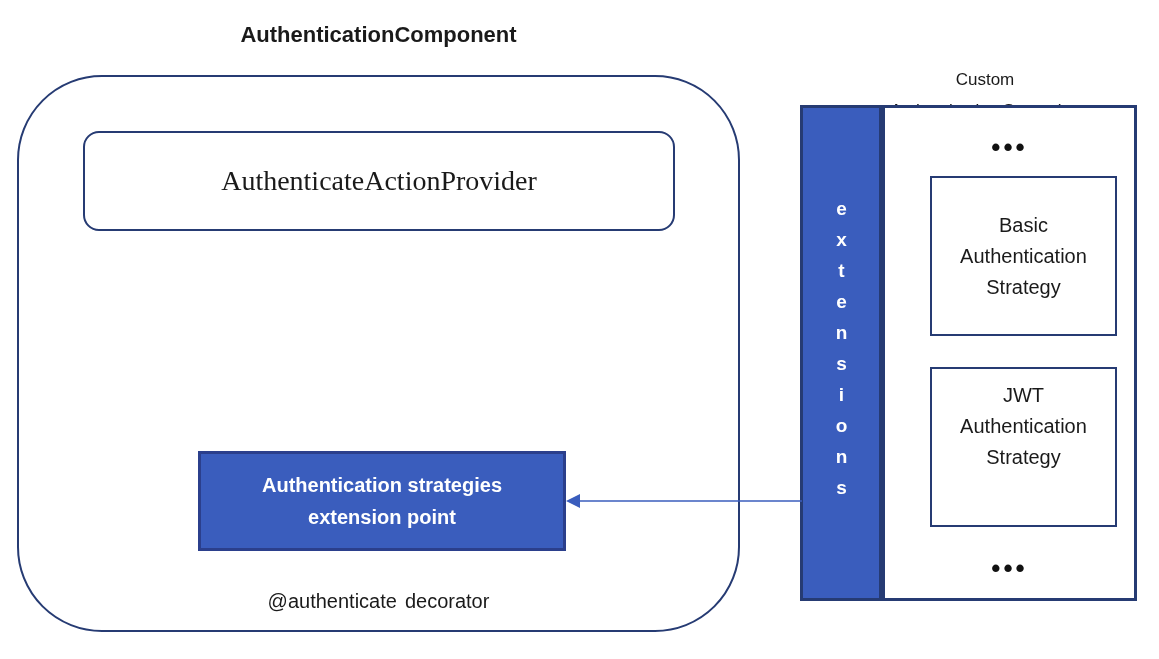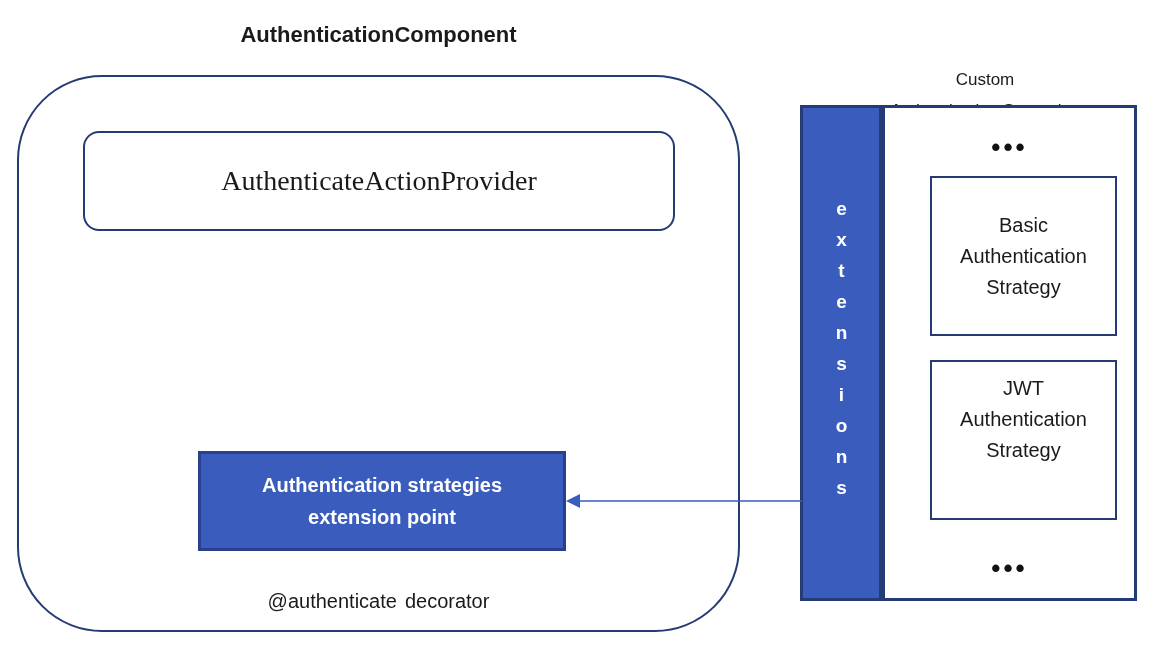--- a/index.html
+++ b/index.html
@@ -80,21 +80,21 @@
   }
   .dots-top{top:26px;}
   .dots-bottom{top:447px;}
   .strategy-box{
     position:absolute;left:38px;width:187px;height:160px;
     border:2px solid #263B73;box-sizing:border-box;background:#ffffff;
     display:flex;align-items:center;justify-content:center;
     font-size:20px;line-height:31px;text-align:center;white-space:pre-line;margin-left:7px;
   }
   .sb-basic{top:68px;}
-  .sb-jwt{top:252px;padding-bottom:42px;}
+  .sb-jwt{top:259px;padding-bottom:42px;}
 </style>
 </head>
 <body>
 
 <div class="canvas">
 
   <div class="abs left-title">AuthenticationComponent</div>
 
   <div class="abs outer-rect">
 

